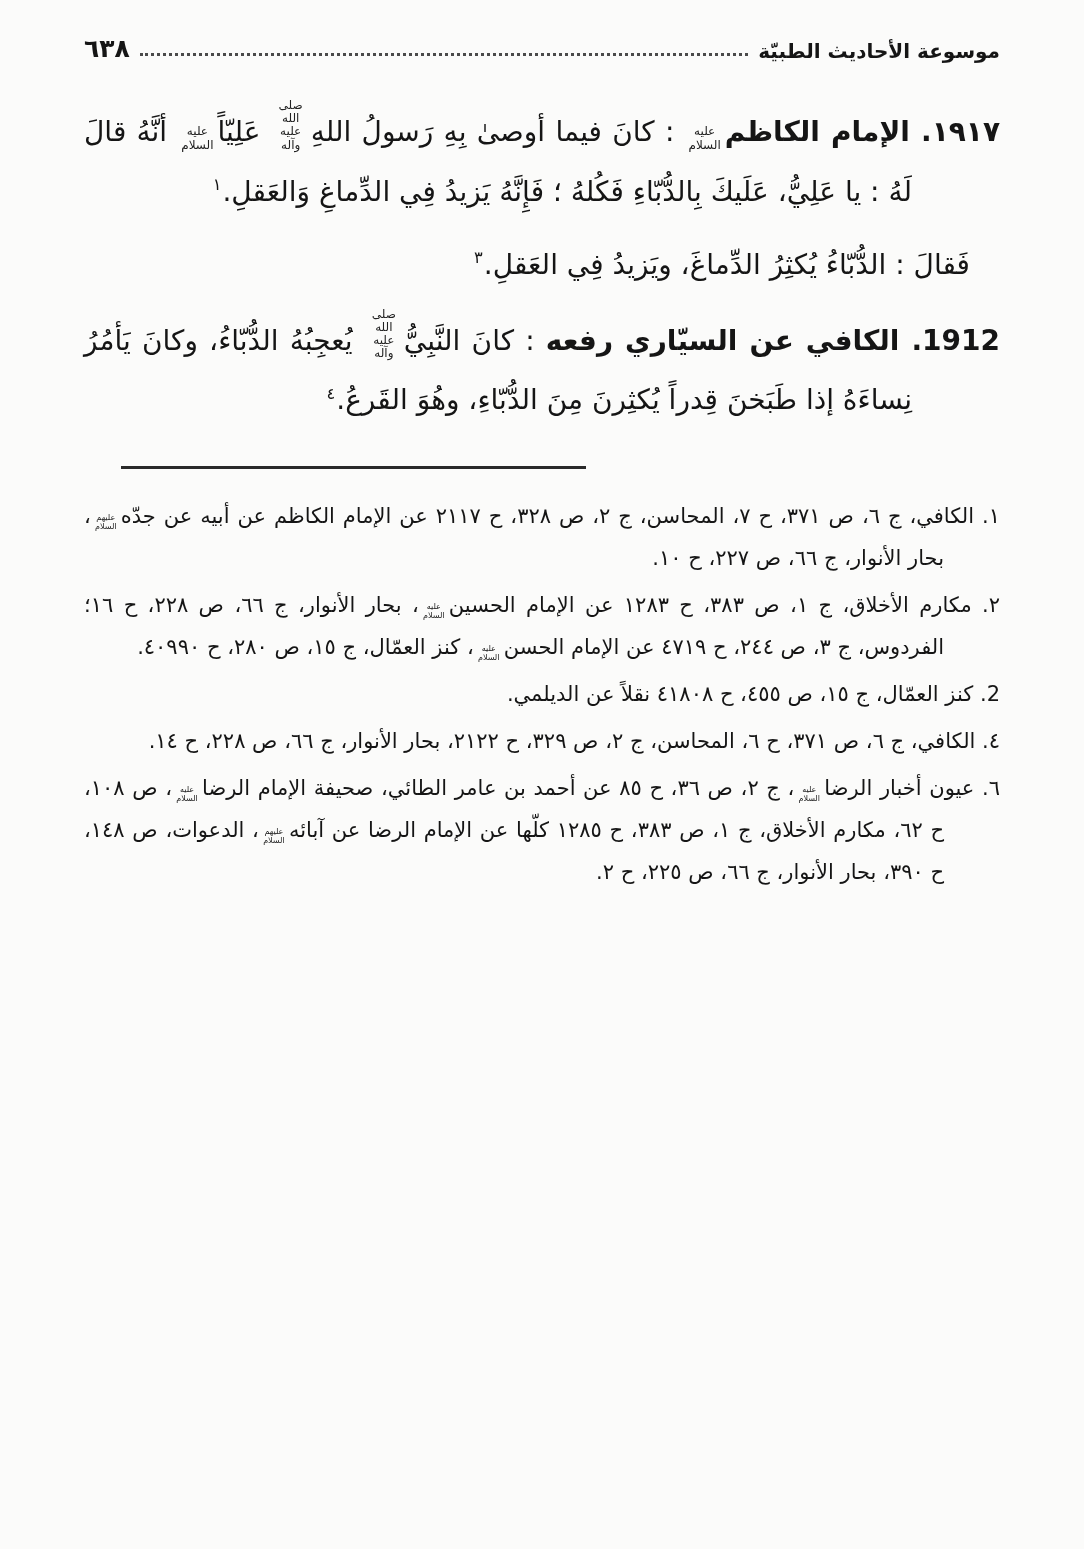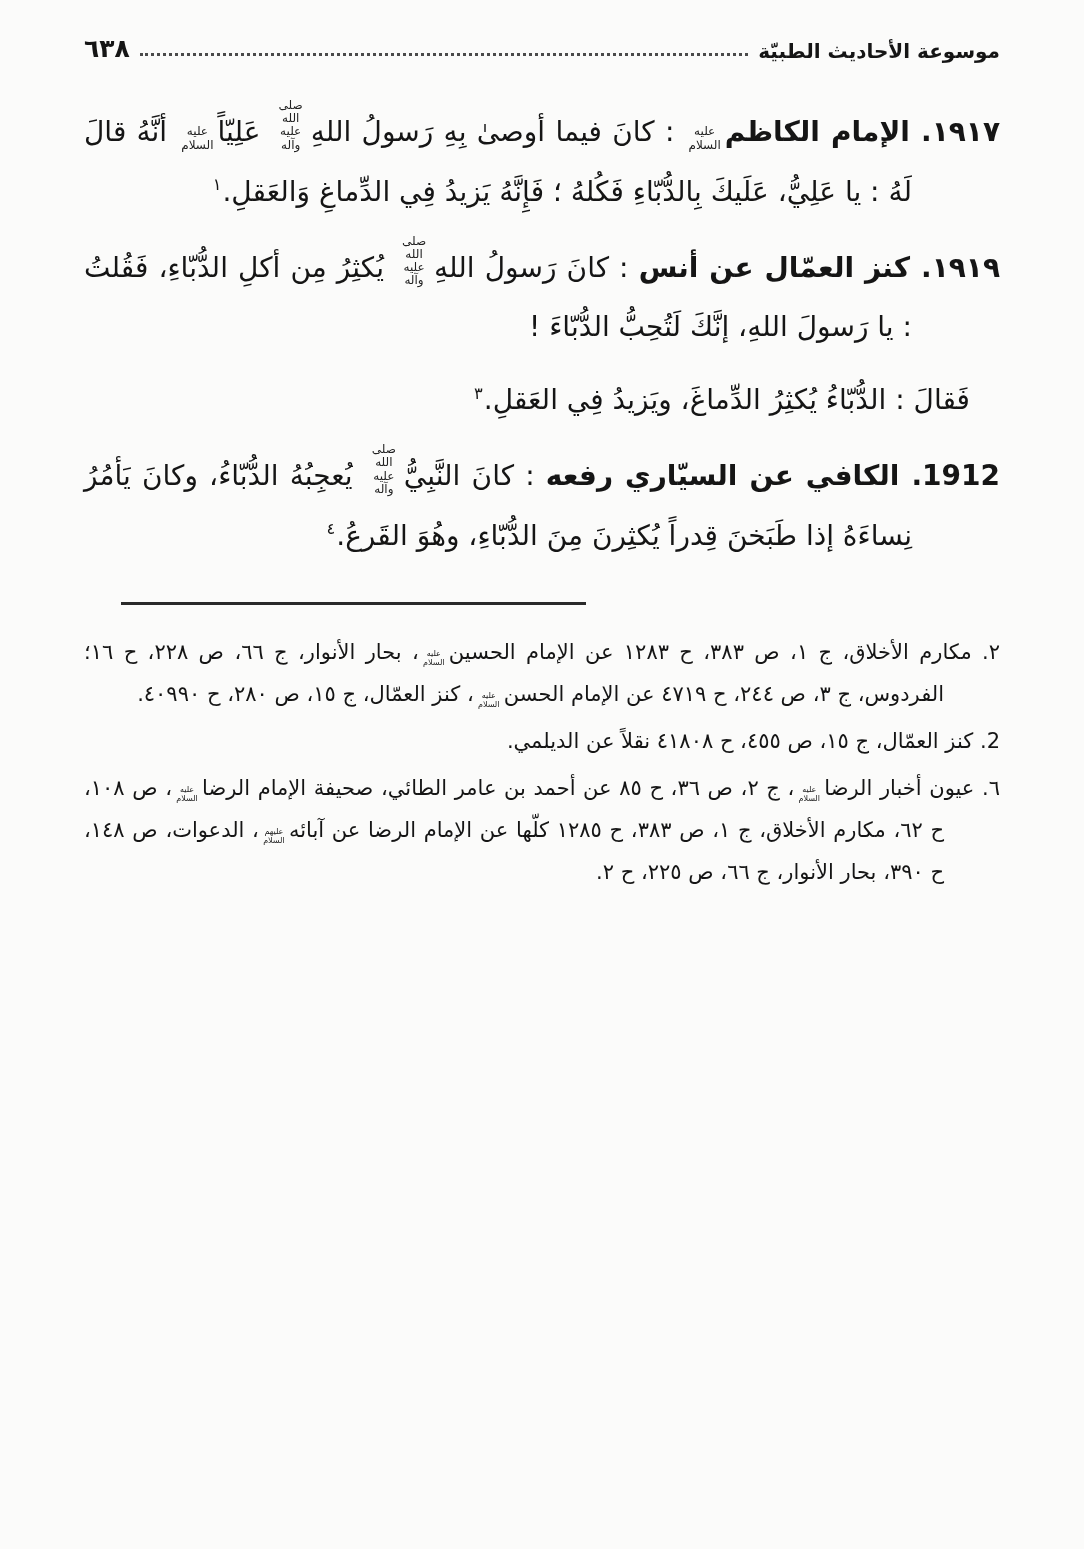--- a/index.html
+++ b/index.html
@@ -36,24 +36,25 @@
 <body style="--ink: #151515; --paper: #fbfbfa;">
 
 <div class="hdr">
   <span class="hdr-num">٦٣٨</span>
   <span class="hdr-leader"></span>
   <span class="hdr-title">موسوعة الأحاديث الطبيّة</span>
 </div>
 
 <div class="main" id="main">
     <div class="para hadith"><span class="lead">١٩١٧. الإمام الكاظم</span><span class="hon">عليه السلام</span><span> : كانَ فيما أوصىٰ بِهِ رَسولُ اللهِ</span><span class="hon">صلى الله عليه وآله</span><span> عَلِيّاً</span><span class="hon">عليه السلام</span><span> أنَّهُ قالَ لَهُ : يا عَلِيُّ، عَلَيكَ بِالدُّبّاءِ فَكُلهُ ؛ فَإِنَّهُ يَزيدُ فِي الدِّماغِ وَالعَقلِ.</span><span class="fnmark">١</span></div>
-    <div class="para hadith"><span class="lead">١٩١٩. كنز العمّال عن أنس</span><span> : كانَ رَسولُ اللهِ</span><span class="hon">صلى الله عليه وآله</span><span> يُكثِرُ مِن أكلِ الدُّبّاءِ، فَقُلتُ : يا رَسولَ اللهِ، إنَّكَ لَتُحِبُّ الدُّبّاءَ !</span></div>
     <div class="para cont"><span>فَقالَ : الدُّبّاءُ يُكثِرُ الدِّماغَ، ويَزيدُ فِي العَقلِ.</span><span class="fnmark">٣</span></div>
     <div class="para hadith"><span class="lead">1912. الكافي عن السيّاري رفعه</span><span> : كانَ النَّبِيُّ</span><span class="hon">صلى الله عليه وآله</span><span> يُعجِبُهُ الدُّبّاءُ، وكانَ يَأمُرُ نِساءَهُ إذا طَبَخنَ قِدراً يُكثِرنَ مِنَ الدُّبّاءِ، وهُوَ القَرعُ.</span><span class="fnmark">٤</span></div>
   </div>
 
 <div class="fnsep"></div>
 
 <div class="fns" id="fns">
+    <div class="footnote"><span>١. الكافي، ج ٦، ص ٣٧١، ح ٧، المحاسن، ج ٢، ص ٣٢٨، ح ٢١١٧ عن الإمام الكاظم عن أبيه عن جدّه</span><span class="hon">عليهم السلام</span><span>، بحار الأنوار، ج ٦٦، ص ٢٢٧، ح ١٠.</span></div>
     <div class="footnote"><span>٢. مكارم الأخلاق، ج ١، ص ٣٨٣، ح ١٢٨٣ عن الإمام الحسين</span><span class="hon">عليه السلام</span><span>، بحار الأنوار، ج ٦٦، ص ٢٢٨، ح ١٦؛ الفردوس، ج ٣، ص ٢٤٤، ح ٤٧١٩ عن الإمام الحسن</span><span class="hon">عليه السلام</span><span>، كنز العمّال، ج ١٥، ص ٢٨٠، ح ٤٠٩٩٠.</span></div>
     <div class="footnote"><span>2. كنز العمّال، ج ١٥، ص ٤٥٥، ح ٤١٨٠٨ نقلاً عن الديلمي.</span></div>
+    <div class="footnote"><span>٤. الكافي، ج ٦، ص ٣٧١، ح ٦، المحاسن، ج ٢، ص ٣٢٩، ح ٢١٢٢، بحار الأنوار، ج ٦٦، ص ٢٢٨، ح ١٤.</span></div>
     <div class="footnote"><span>٦. عيون أخبار الرضا</span><span class="hon">عليه السلام</span><span>، ج ٢، ص ٣٦، ح ٨٥ عن أحمد بن عامر الطائي، صحيفة الإمام الرضا</span><span class="hon">عليه السلام</span><span>، ص ١٠٨، ح ٦٢، مكارم الأخلاق، ج ١، ص ٣٨٣، ح ١٢٨٥ كلّها عن الإمام الرضا عن آبائه</span><span class="hon">عليهم السلام</span><span>، الدعوات، ص ١٤٨، ح ٣٩٠، بحار الأنوار، ج ٦٦، ص ٢٢٥، ح ٢.</span></div>
   </div>
 
 </body></html>

